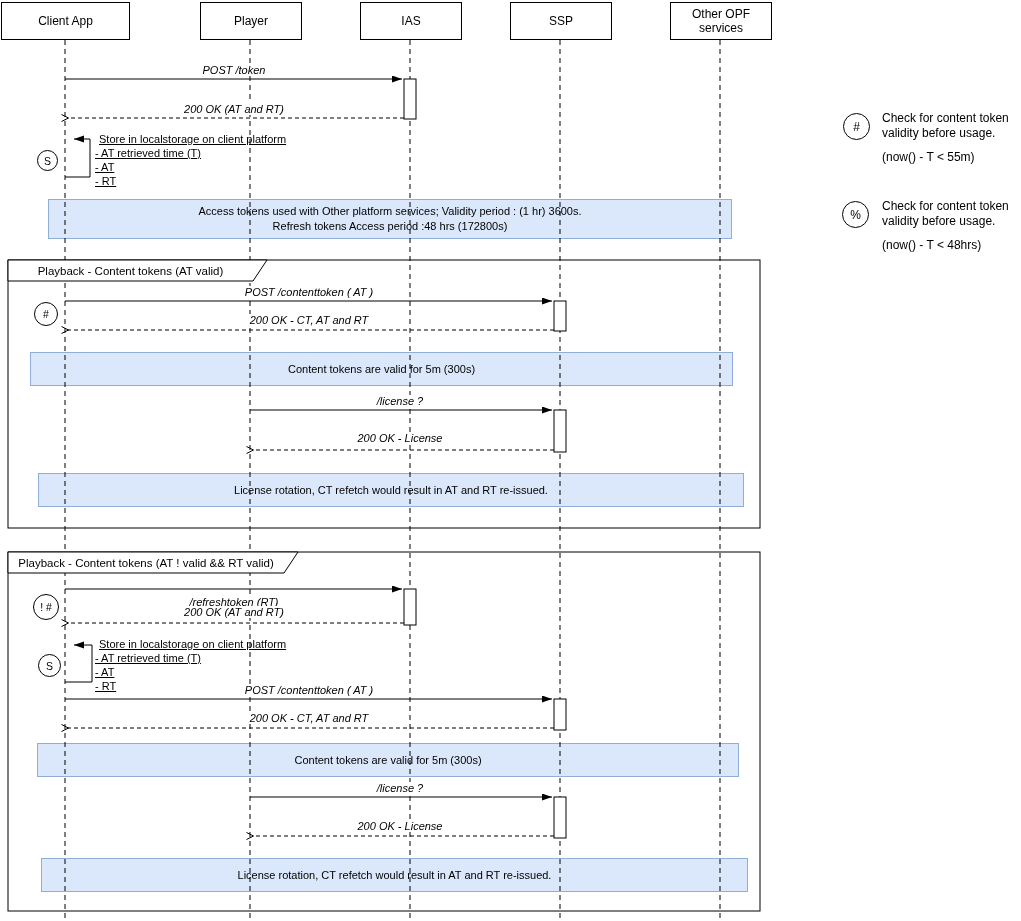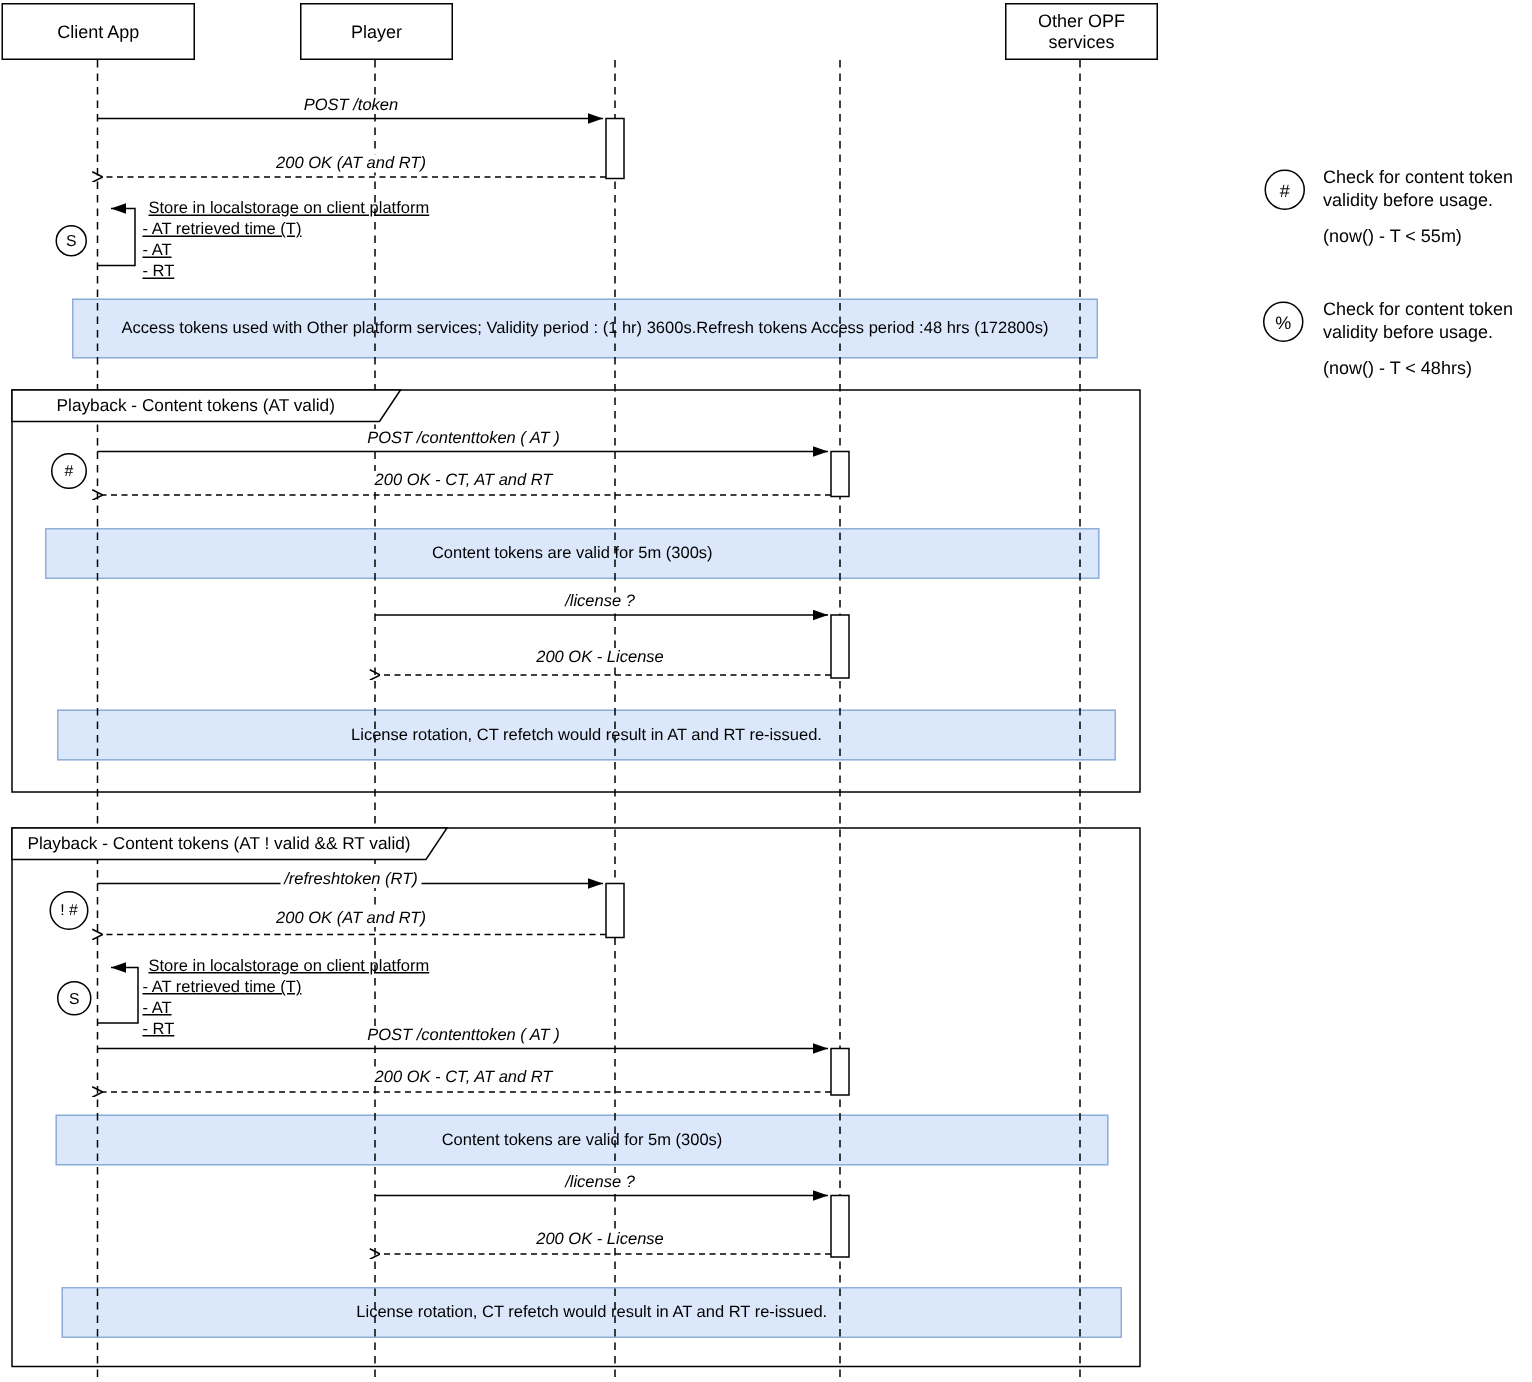--- a/index.html
+++ b/index.html
@@ -5,39 +5,45 @@
   html,body{margin:0;padding:0;background:#fff;}
   .diagram{position:relative;width:1021px;height:921px;background:#fff;
     font-family:"Liberation Sans",sans-serif;color:#000;overflow:hidden;}
   .actor{position:absolute;top:2px;height:36px;border:1px solid #000;background:#fff;
     display:flex;align-items:center;justify-content:center;text-align:center;
     font-size:12px;line-height:14px;z-index:3;}
   svg.overlay{position:absolute;left:0;top:0;z-index:2;pointer-events:none;}
   .msg{position:absolute;font-size:11px;text-align:center;z-index:3;font-style:italic;}
   .msg span{background:#fff;padding:0 2px;}
   .note{position:absolute;background:#dbe8fc;border:1px solid #8fafd8;z-index:1;
-    display:flex;align-items:center;justify-content:center;
+    display:flex;flex-direction:column;align-items:center;justify-content:center;
     font-size:11px;line-height:15px;text-align:center;}
   .frame-title{position:absolute;font-size:11.5px;display:flex;align-items:center;
     justify-content:center;z-index:3;}
   .guard{position:absolute;border:1px solid #000;border-radius:50%;background:#fff;
     display:flex;align-items:center;justify-content:center;font-size:10.5px;z-index:3;}
   .selftext{position:absolute;font-size:11px;line-height:13px;z-index:3;white-space:nowrap;text-decoration:underline;}
   .legend-text{position:absolute;font-size:12px;line-height:15px;z-index:3;}
 </style>
 </head>
 <body>
 
 <div class="diagram">
 
   <div class="actor" style="left:200px;width:100px;">
       <span>Player</span>
     </div>
   <div class="actor" style="left:1px;width:127px;">
       <span>Client App</span>
+    </div>
+  <div class="actor" style="left:360px;width:100px;">
+      <span>IAS</span>
+    </div>
+  <div class="actor" style="left:510px;width:100px;">
+      <span>SSP</span>
     </div>
   <div class="actor" style="left:670px;width:100px;text-align:center;">
       <span style="width:72px;">Other OPF services</span>
     </div>
 
   <div class="note" style="left:48px;top:199px;width:682px;height:38px;">
     <div>Access tokens used with Other platform services; Validity period : (1 hr) 3600s.</div>
     <div>Refresh tokens Access period :48 hrs (172800s)</div>
   </div>
   <div class="note" style="left:30px;top:352px;width:701px;height:32px;">
@@ -110,21 +116,21 @@
 
   <div class="frame-title" style="left:8px;top:260px;width:245px;height:21px;">Playback - Content tokens (AT valid)</div>
   <div class="frame-title" style="left:8px;top:552px;width:276px;height:21px;">Playback - Content tokens (AT ! valid &amp;&amp; RT valid)</div>
 
   <div class="msg" style="left:134px;top:64px;width:200px;"><span>POST /token</span></div>
   <div class="msg" style="left:134px;top:103px;width:200px;"><span>200 OK (AT and RT)</span></div>
   <div class="msg" style="left:209px;top:286px;width:200px;"><span>POST /contenttoken ( AT )</span></div>
   <div class="msg" style="left:209px;top:314px;width:200px;"><span>200 OK - CT, AT and RT</span></div>
   <div class="msg" style="left:330px;top:395px;width:140px;"><span>/license ?</span></div>
   <div class="msg" style="left:330px;top:432px;width:140px;"><span>200 OK - License</span></div>
-  <div class="msg" style="left:134px;top:580px;width:200px;"><span>/refreshtoken (RT)</span></div>
+  <div class="msg" style="left:134px;top:596px;width:200px;"><span>/refreshtoken (RT)</span></div>
   <div class="msg" style="left:134px;top:606px;width:200px;"><span>200 OK (AT and RT)</span></div>
   <div class="msg" style="left:209px;top:684px;width:200px;"><span>POST /contenttoken ( AT )</span></div>
   <div class="msg" style="left:209px;top:712px;width:200px;"><span>200 OK - CT, AT and RT</span></div>
   <div class="msg" style="left:330px;top:782px;width:140px;"><span>/license ?</span></div>
   <div class="msg" style="left:330px;top:820px;width:140px;"><span>200 OK - License</span></div>
 
   <div class="selftext" style="left:99px;top:133px;">Store in localstorage on client platform</div>
   <div class="selftext" style="left:95px;top:147px;">- AT retrieved time (T)</div>
   <div class="selftext" style="left:95px;top:161px;">- AT</div>
   <div class="selftext" style="left:95px;top:175px;">- RT</div>

